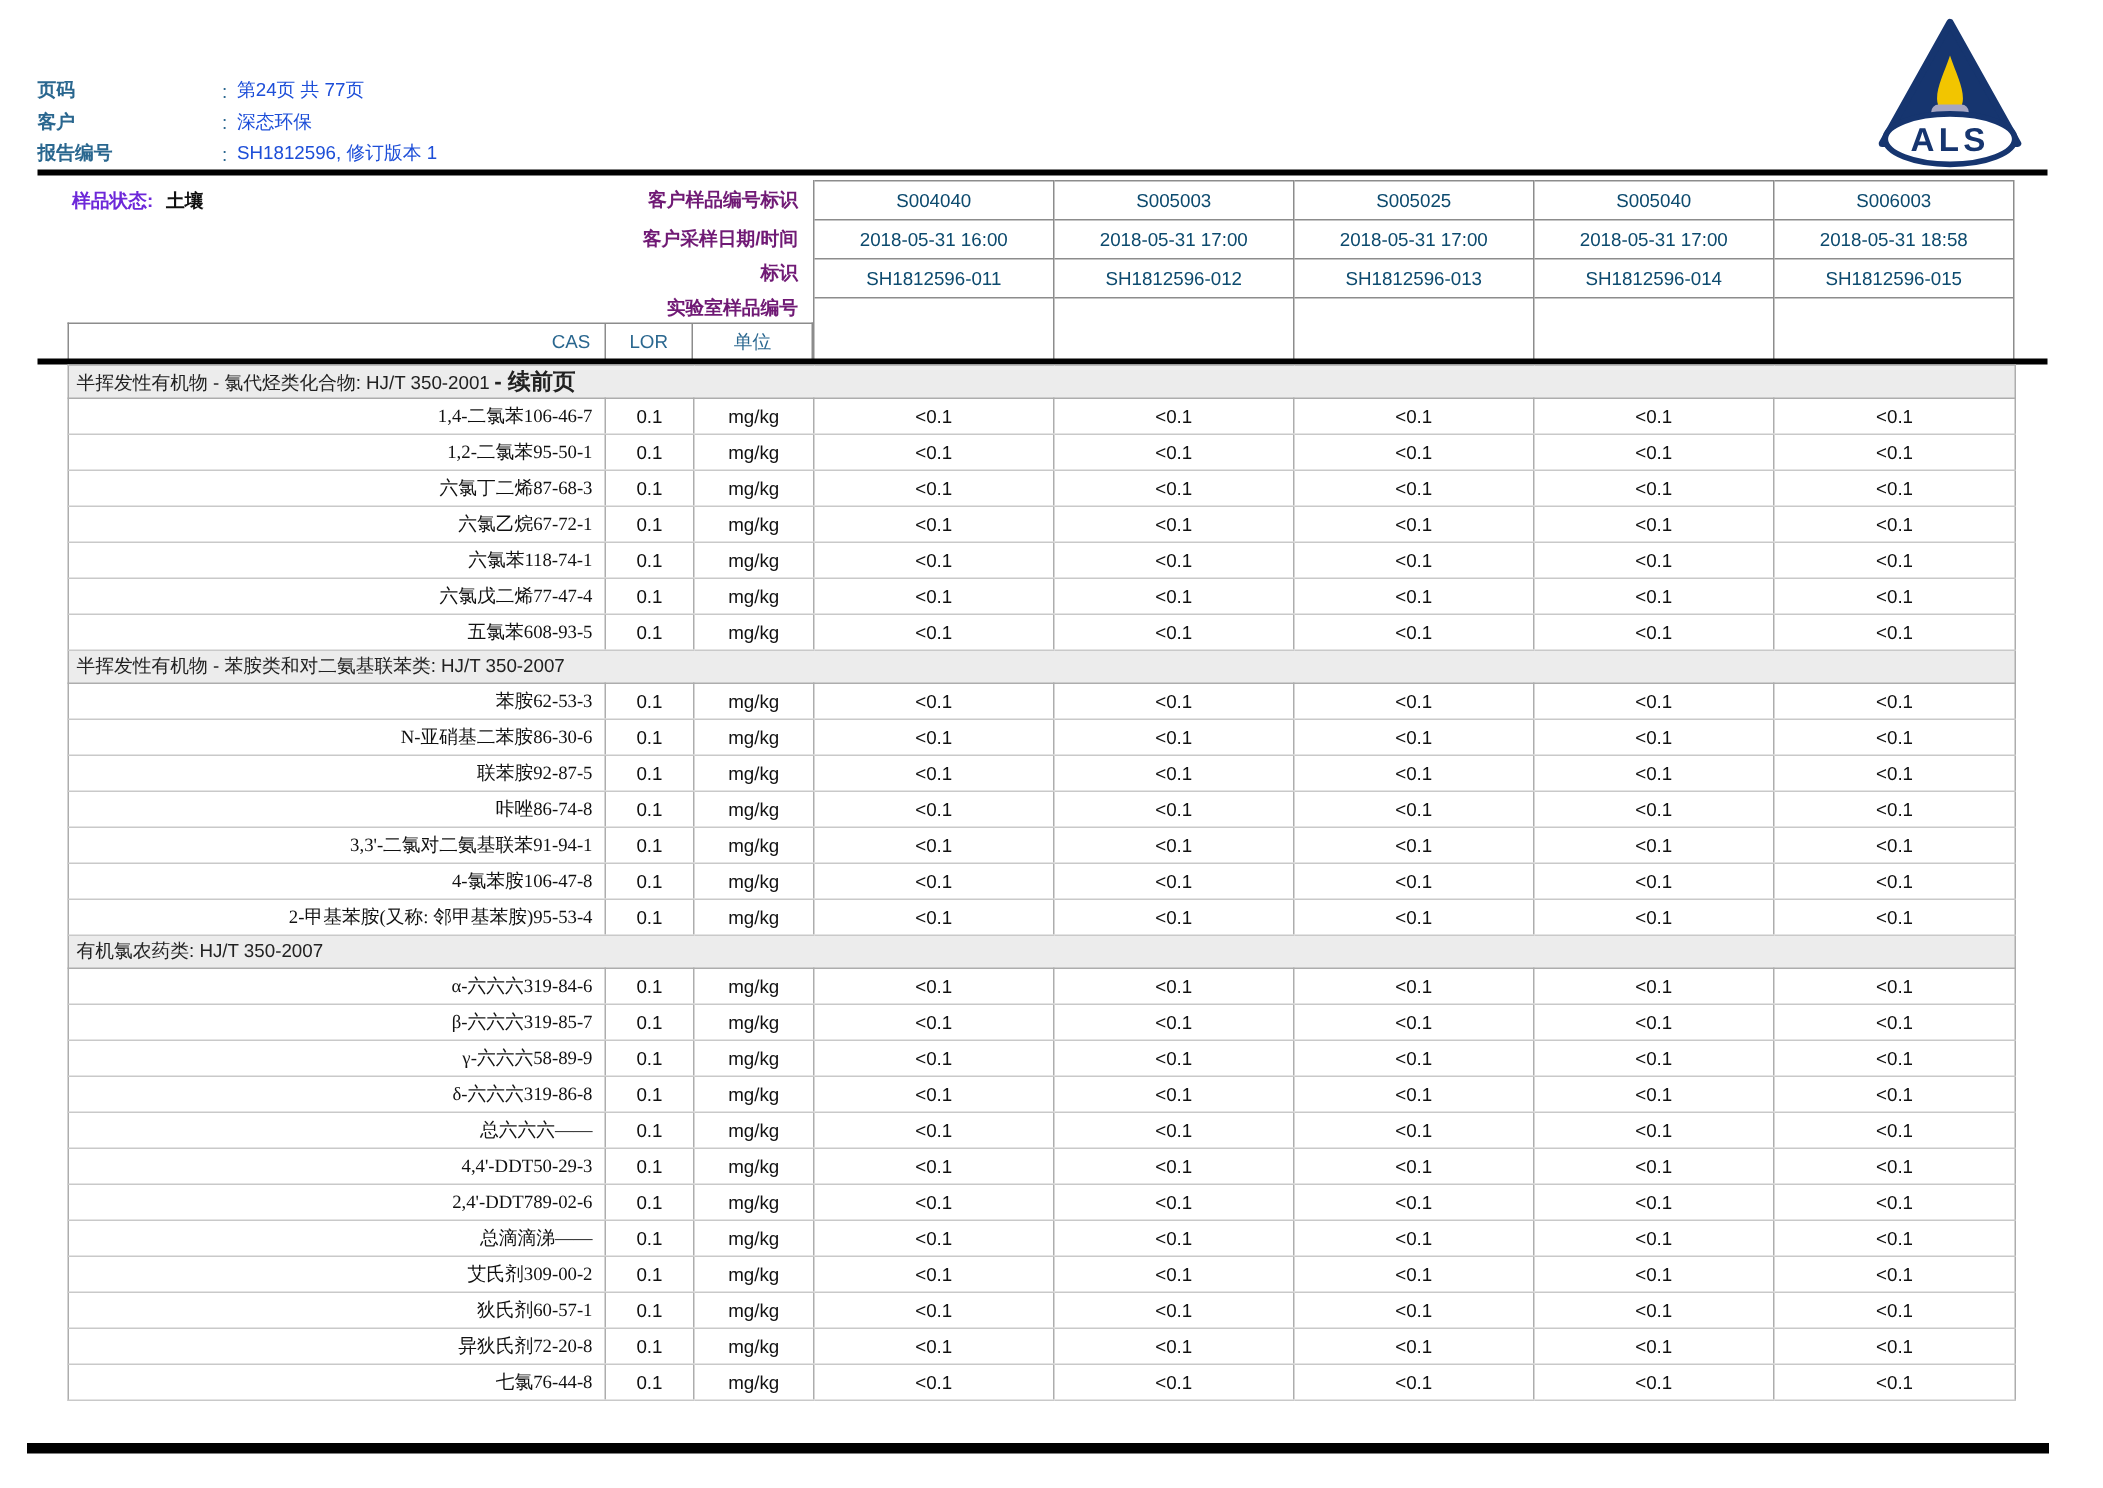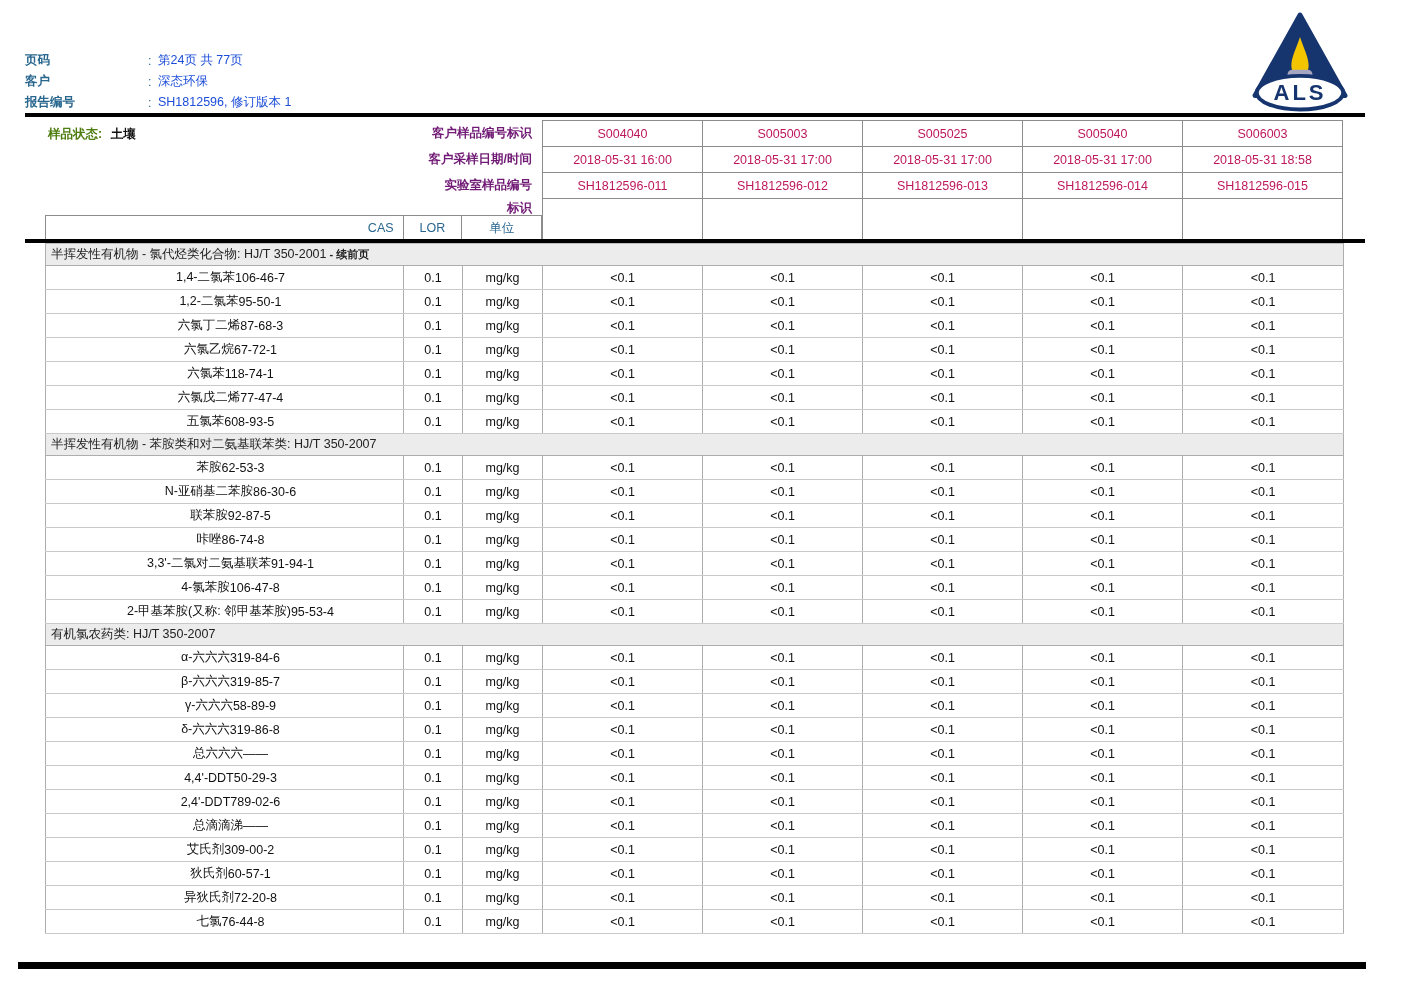--- a/index.html
+++ b/index.html
@@ -17,57 +17,57 @@
   .logo{position:absolute;left:1252px;top:12px;width:96px;height:100px;}
 
   
   .rule{position:absolute;left:25px;width:1340px;background:#000;}
   .rule-top{top:113px;height:4px;}
   .rule-mid{top:239px;height:4px;}
   .rule-bottom{top:962px;height:7px;left:18px;width:1348px;}
 
   
   .status-line{position:absolute;left:48px;top:126px;font-size:12.5px;font-weight:bold;}
-  .status-label{color:#4d7c0f;}
+  .status-label{color:#6d28d9;}
   .status-value{color:#111;margin-left:5px;}
 
   .row-labels{position:absolute;left:45px;top:120px;width:487px;text-align:right;}
   .row-label{height:26px;line-height:26px;font-size:12.5px;font-weight:bold;color:#701a75;}
   .row-label.mark{height:20px;line-height:20px;}
 
   .sample-grid{position:absolute;left:542px;top:120px;width:801px;display:flex;}
   .sample-col{flex:1;display:flex;flex-direction:column;border-left:1px solid #8c8c8c;box-sizing:border-box;}
   .sample-col:last-child{border-right:1px solid #8c8c8c;}
   .s-cell{border-top:1px solid #8c8c8c;display:flex;align-items:center;justify-content:center;
-          font-size:12.5px;color:#be185d;box-sizing:border-box;}
+          font-size:12.5px;color:#0c4a6e;box-sizing:border-box;}
   .s-id{height:26px;}
   .s-date{height:26px;}
   .s-lab{height:26px;}
   .s-blank{height:42px;}
 
   
   .cas-row{position:absolute;left:45px;top:215px;width:497px;height:25px;display:flex;
            border:1px solid #8c8c8c;border-bottom:none;box-sizing:border-box;
            font-size:12.5px;color:#2a678f;align-items:center;}
   .cas-cell{width:358px;text-align:right;padding-right:9px;box-sizing:border-box;}
   .lor-cell{width:59px;text-align:left;border-left:1px solid #8c8c8c;align-self:stretch;
             display:flex;align-items:center;justify-content:center;box-sizing:border-box;}
   .unit-cell{width:80px;text-align:center;border-left:1px solid #8c8c8c;align-self:stretch;
             display:flex;align-items:center;justify-content:center;box-sizing:border-box;}
 
   
   table.results{position:absolute;left:45px;top:243px;width:1298px;border-collapse:collapse;table-layout:fixed;}
   table.results td{font-size:12.5px;color:#111;overflow:hidden;}
   tr.section-row td{background:#ececec;height:21px;border:1px solid #adadad;border-top:1px solid #bdbdbd;
                     padding:0 0 0 5px;color:#222;}
-  .section-suffix{font-size:11px;font-weight:bold;margin-left:3px;}
+  .section-suffix{font-size:15px;font-weight:bold;margin-left:3px;}
   tr.data-row{height:24px;}
   tr.data-row td{border-bottom:1px solid #c9c9c9;background:#fff;}
   td.c-name{border-left:1px solid #adadad;padding:0 8px 0 20px;}
-  .name-flex{display:flex;justify-content:center;align-items:center;}
+  .name-flex{display:flex;justify-content:flex-end;align-items:center;font-family:Liberation Serif, serif;}
   td.c-lor{border-left:1px solid #adadad;text-align:center;}
   td.c-unit{border-left:1px solid #adadad;text-align:center;}
   td.c-val{border-left:1px solid #adadad;text-align:center;}
   td.c-val:last-child{border-right:1px solid #adadad;}
 </style>
 </head>
 <body>
 
 <div class="page">
 
@@ -102,22 +102,22 @@
   <div class="rule rule-top"></div>
 
   <div class="status-line">
     <span class="status-label">样品状态:</span>
     <span class="status-value">土壤</span>
   </div>
 
   <div class="row-labels">
     <div class="row-label">客户样品编号标识</div>
     <div class="row-label">客户采样日期/时间</div>
+    <div class="row-label mark">标识</div>
     <div class="row-label">实验室样品编号</div>
-    <div class="row-label mark">标识</div>
   </div>
 
   <div class="sample-grid" id="sample-grid">
       <div class="sample-col">
         <div class="s-cell s-id">S004040</div>
         <div class="s-cell s-date">2018-05-31 16:00</div>
         <div class="s-cell s-lab">SH1812596-011</div>
         <div class="s-cell s-blank"></div>
       </div>
       <div class="sample-col">

